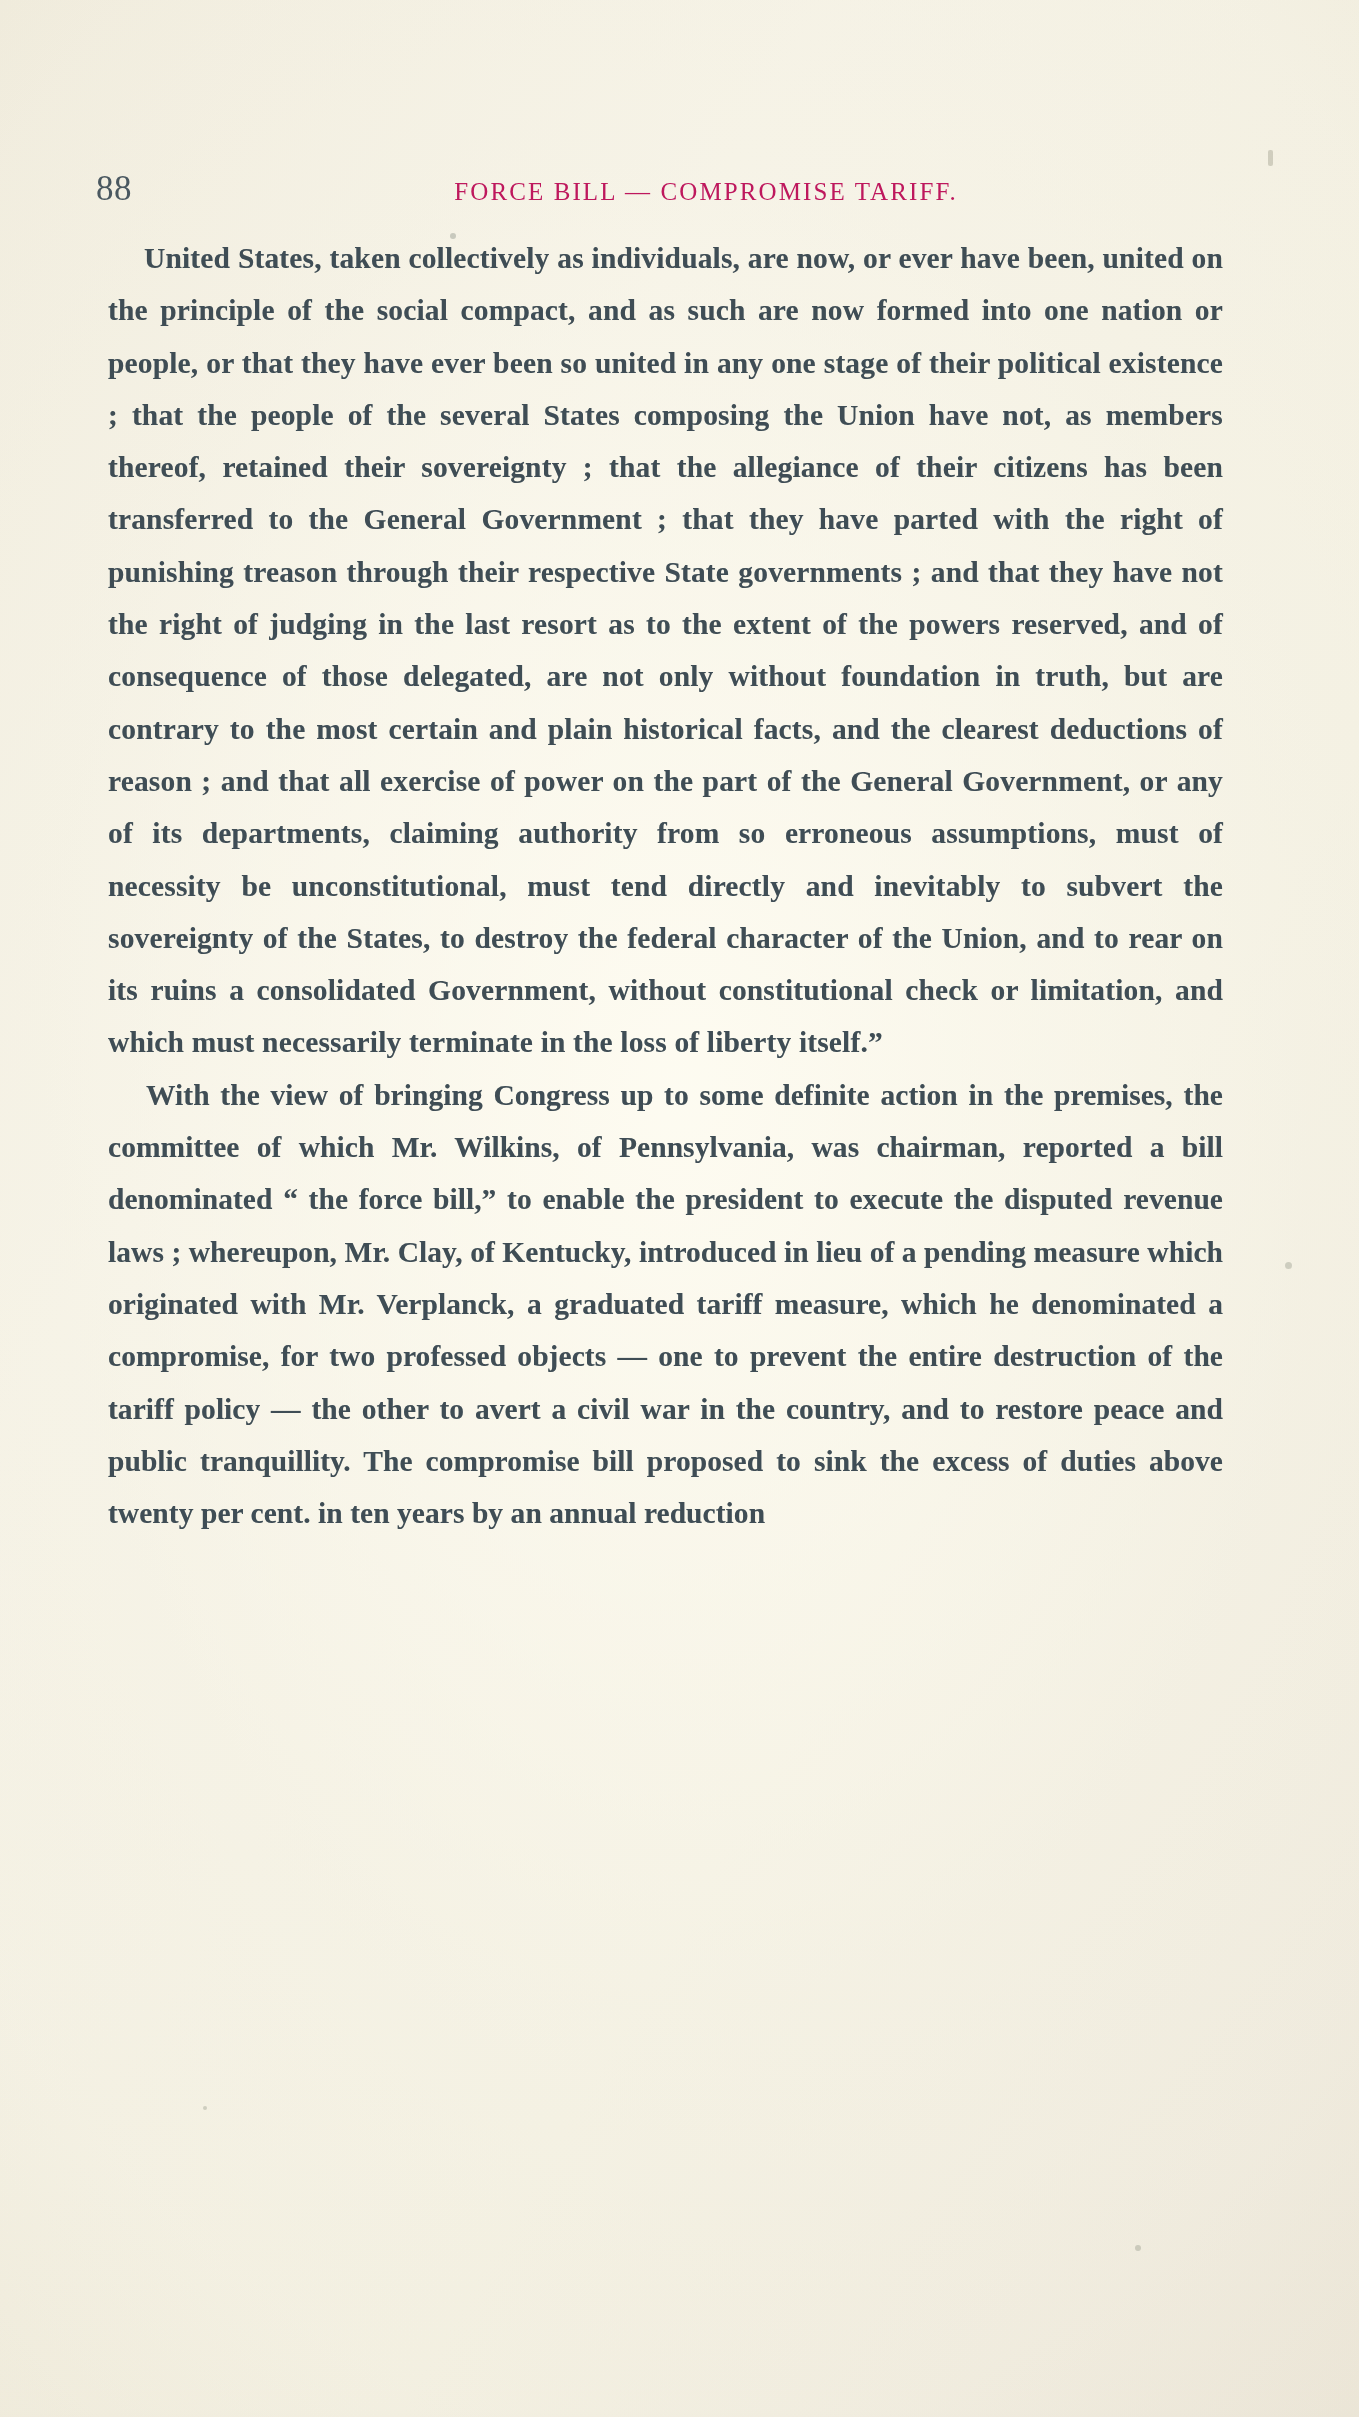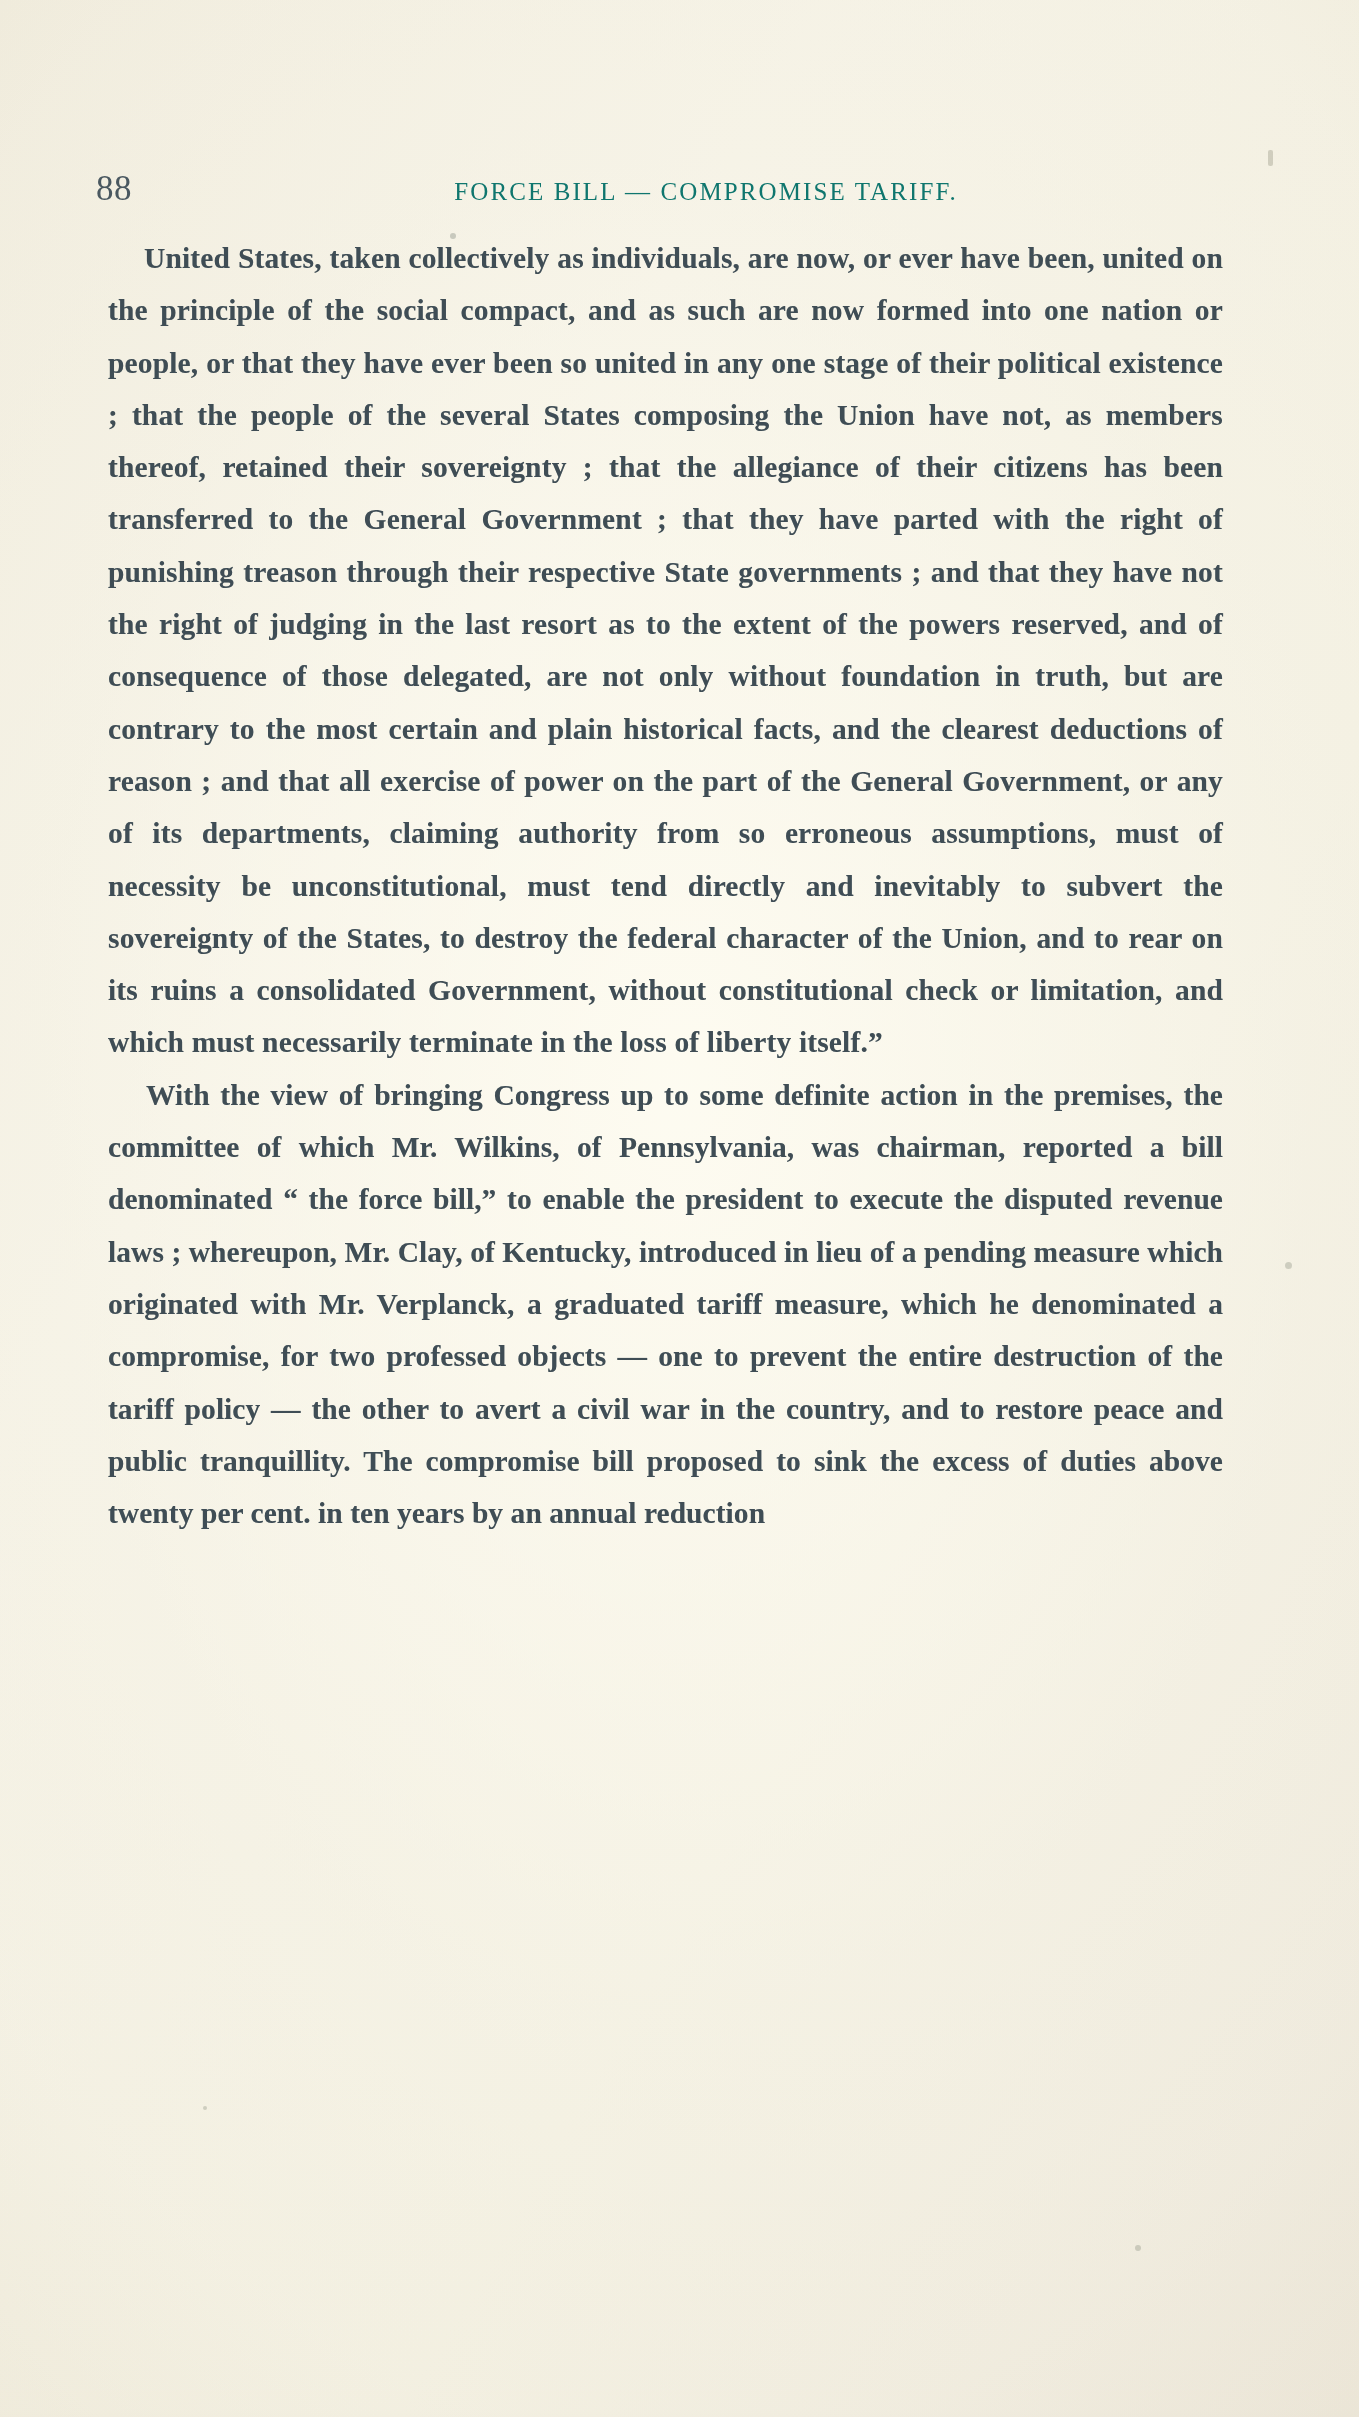--- a/index.html
+++ b/index.html
@@ -40,21 +40,21 @@
   }
   .folio {
     font-size: 35px;
     letter-spacing: 0.5px;
     color: #4a5860;
     width: 120px;
   }
   .head-title {
     font-size: 25px;
     letter-spacing: 2.1px;
-    color: #0f766e;
+    color: #be185d;
     text-transform: uppercase;
     flex: 1;
     text-align: center;
     padding-right: 90px;
     white-space: nowrap;
     margin-top: 28px;
   }
   .body-text {
     position: absolute;
     left: 108px;

